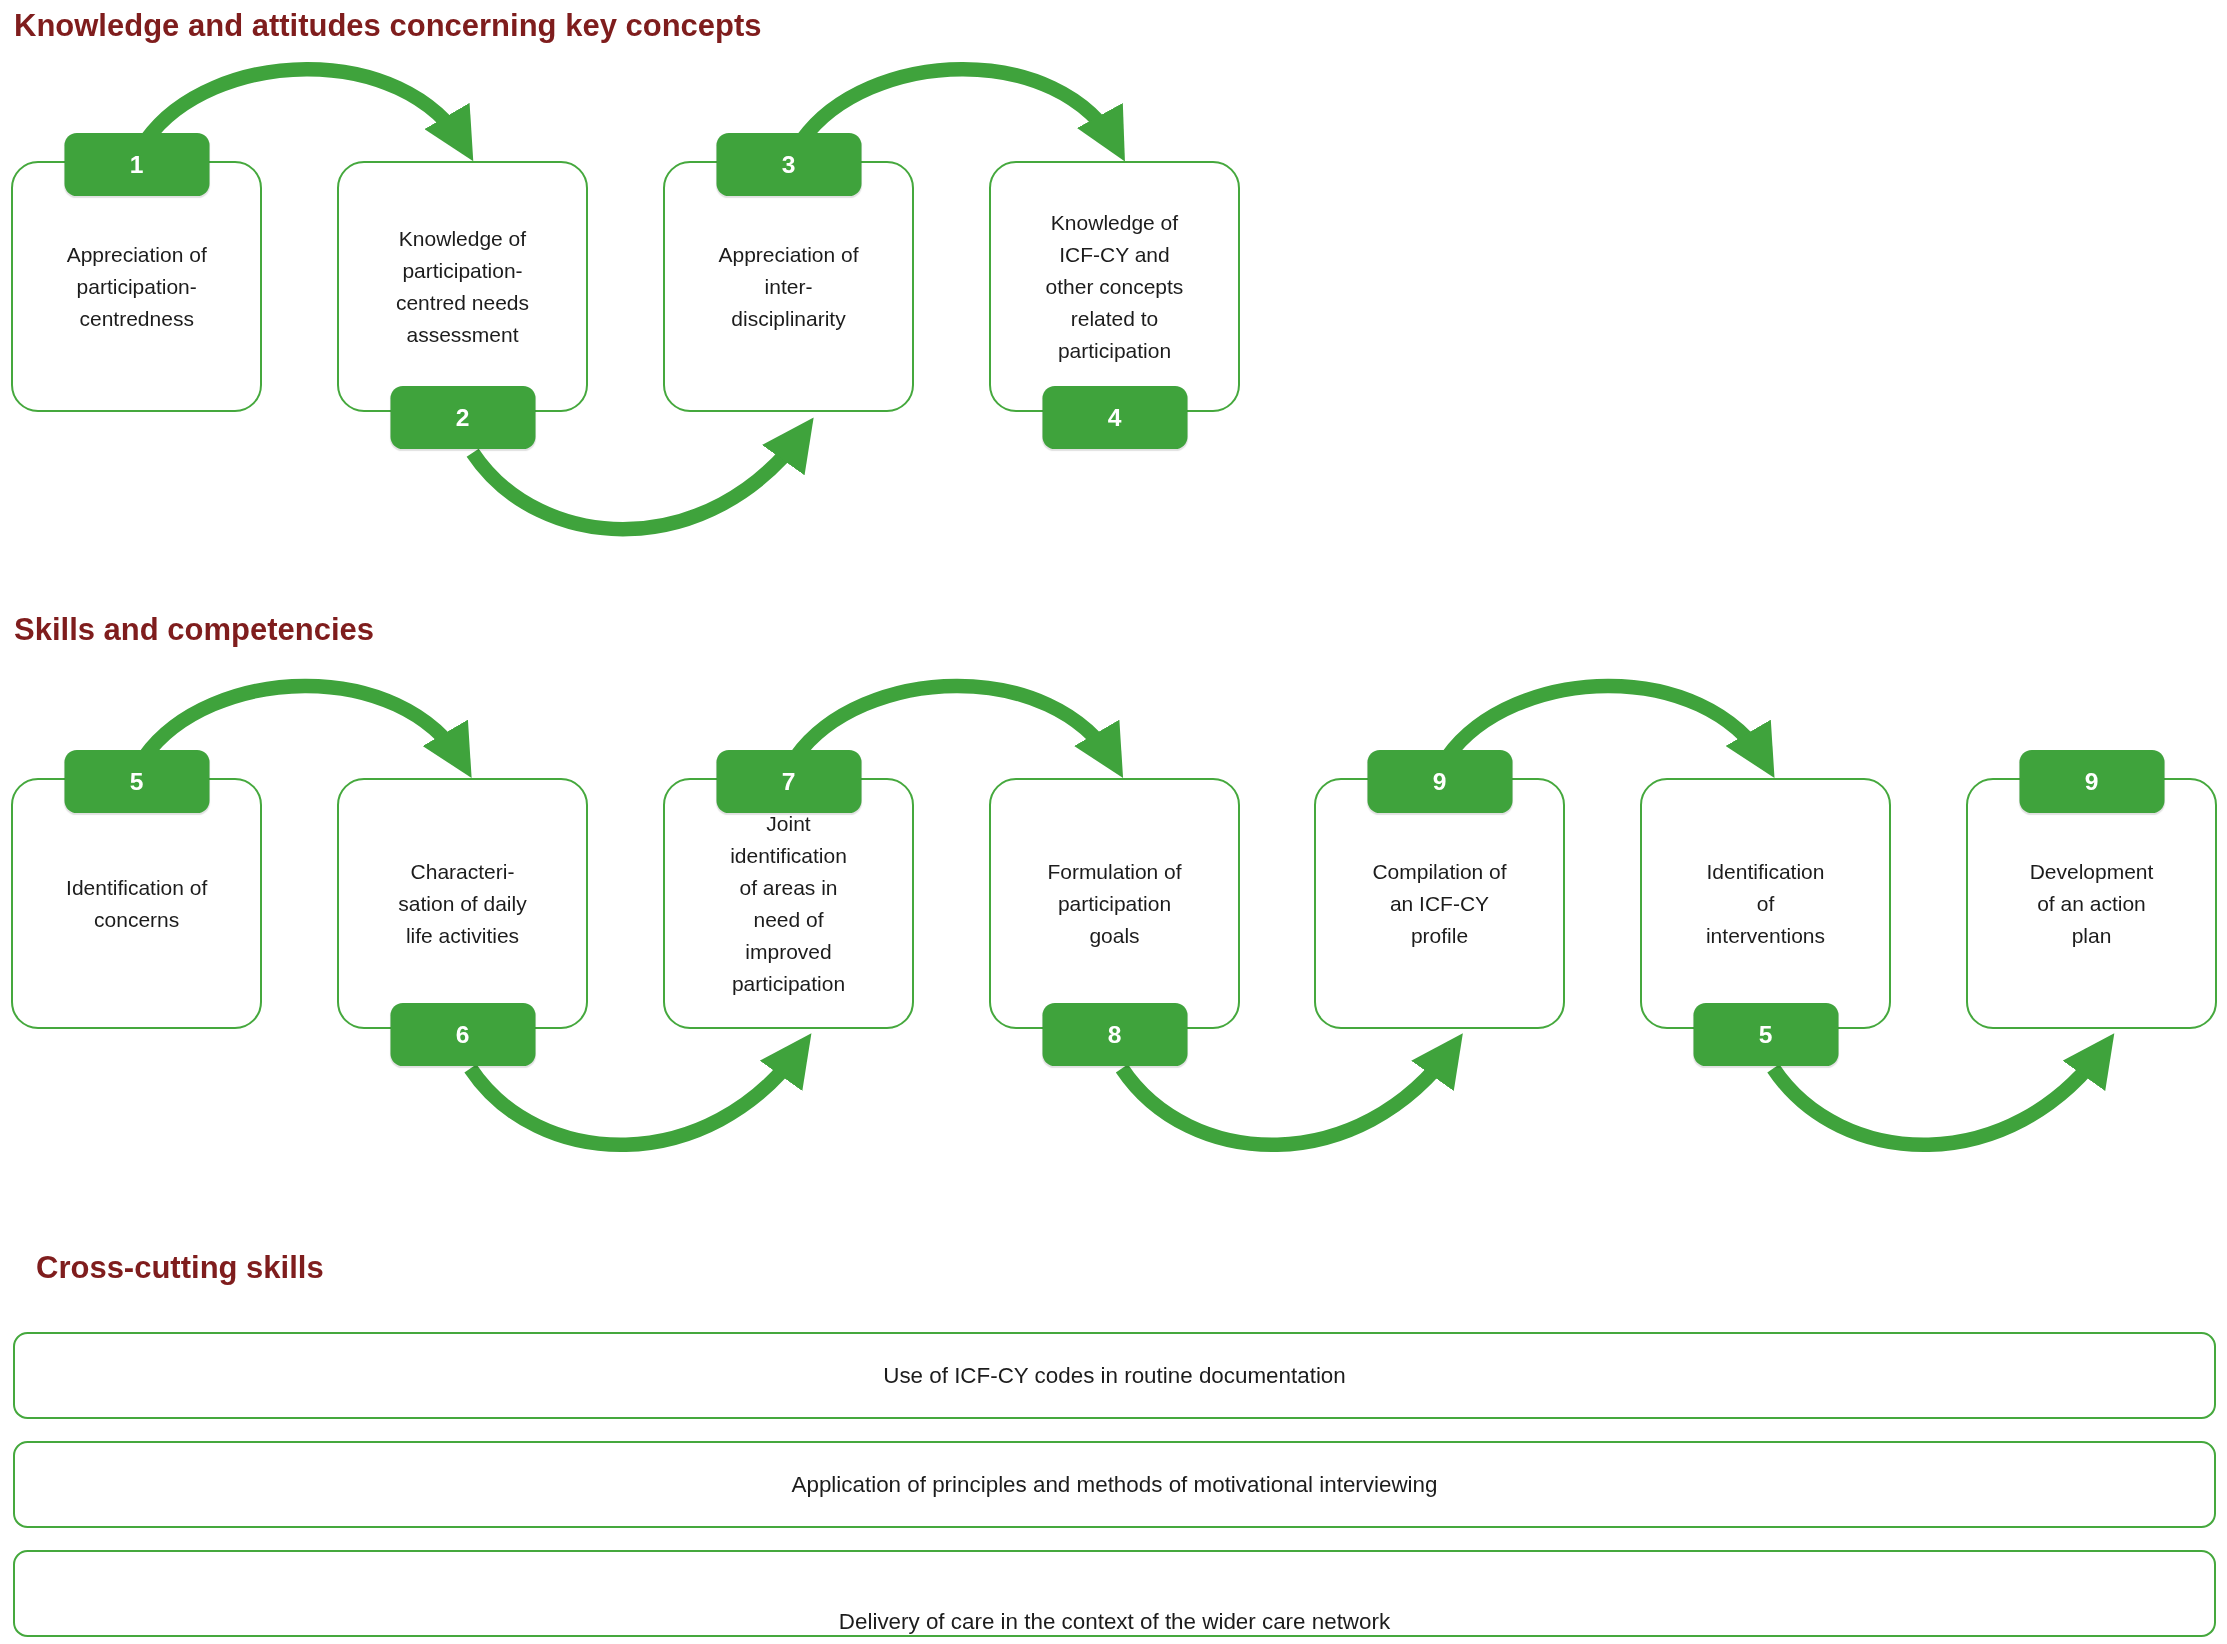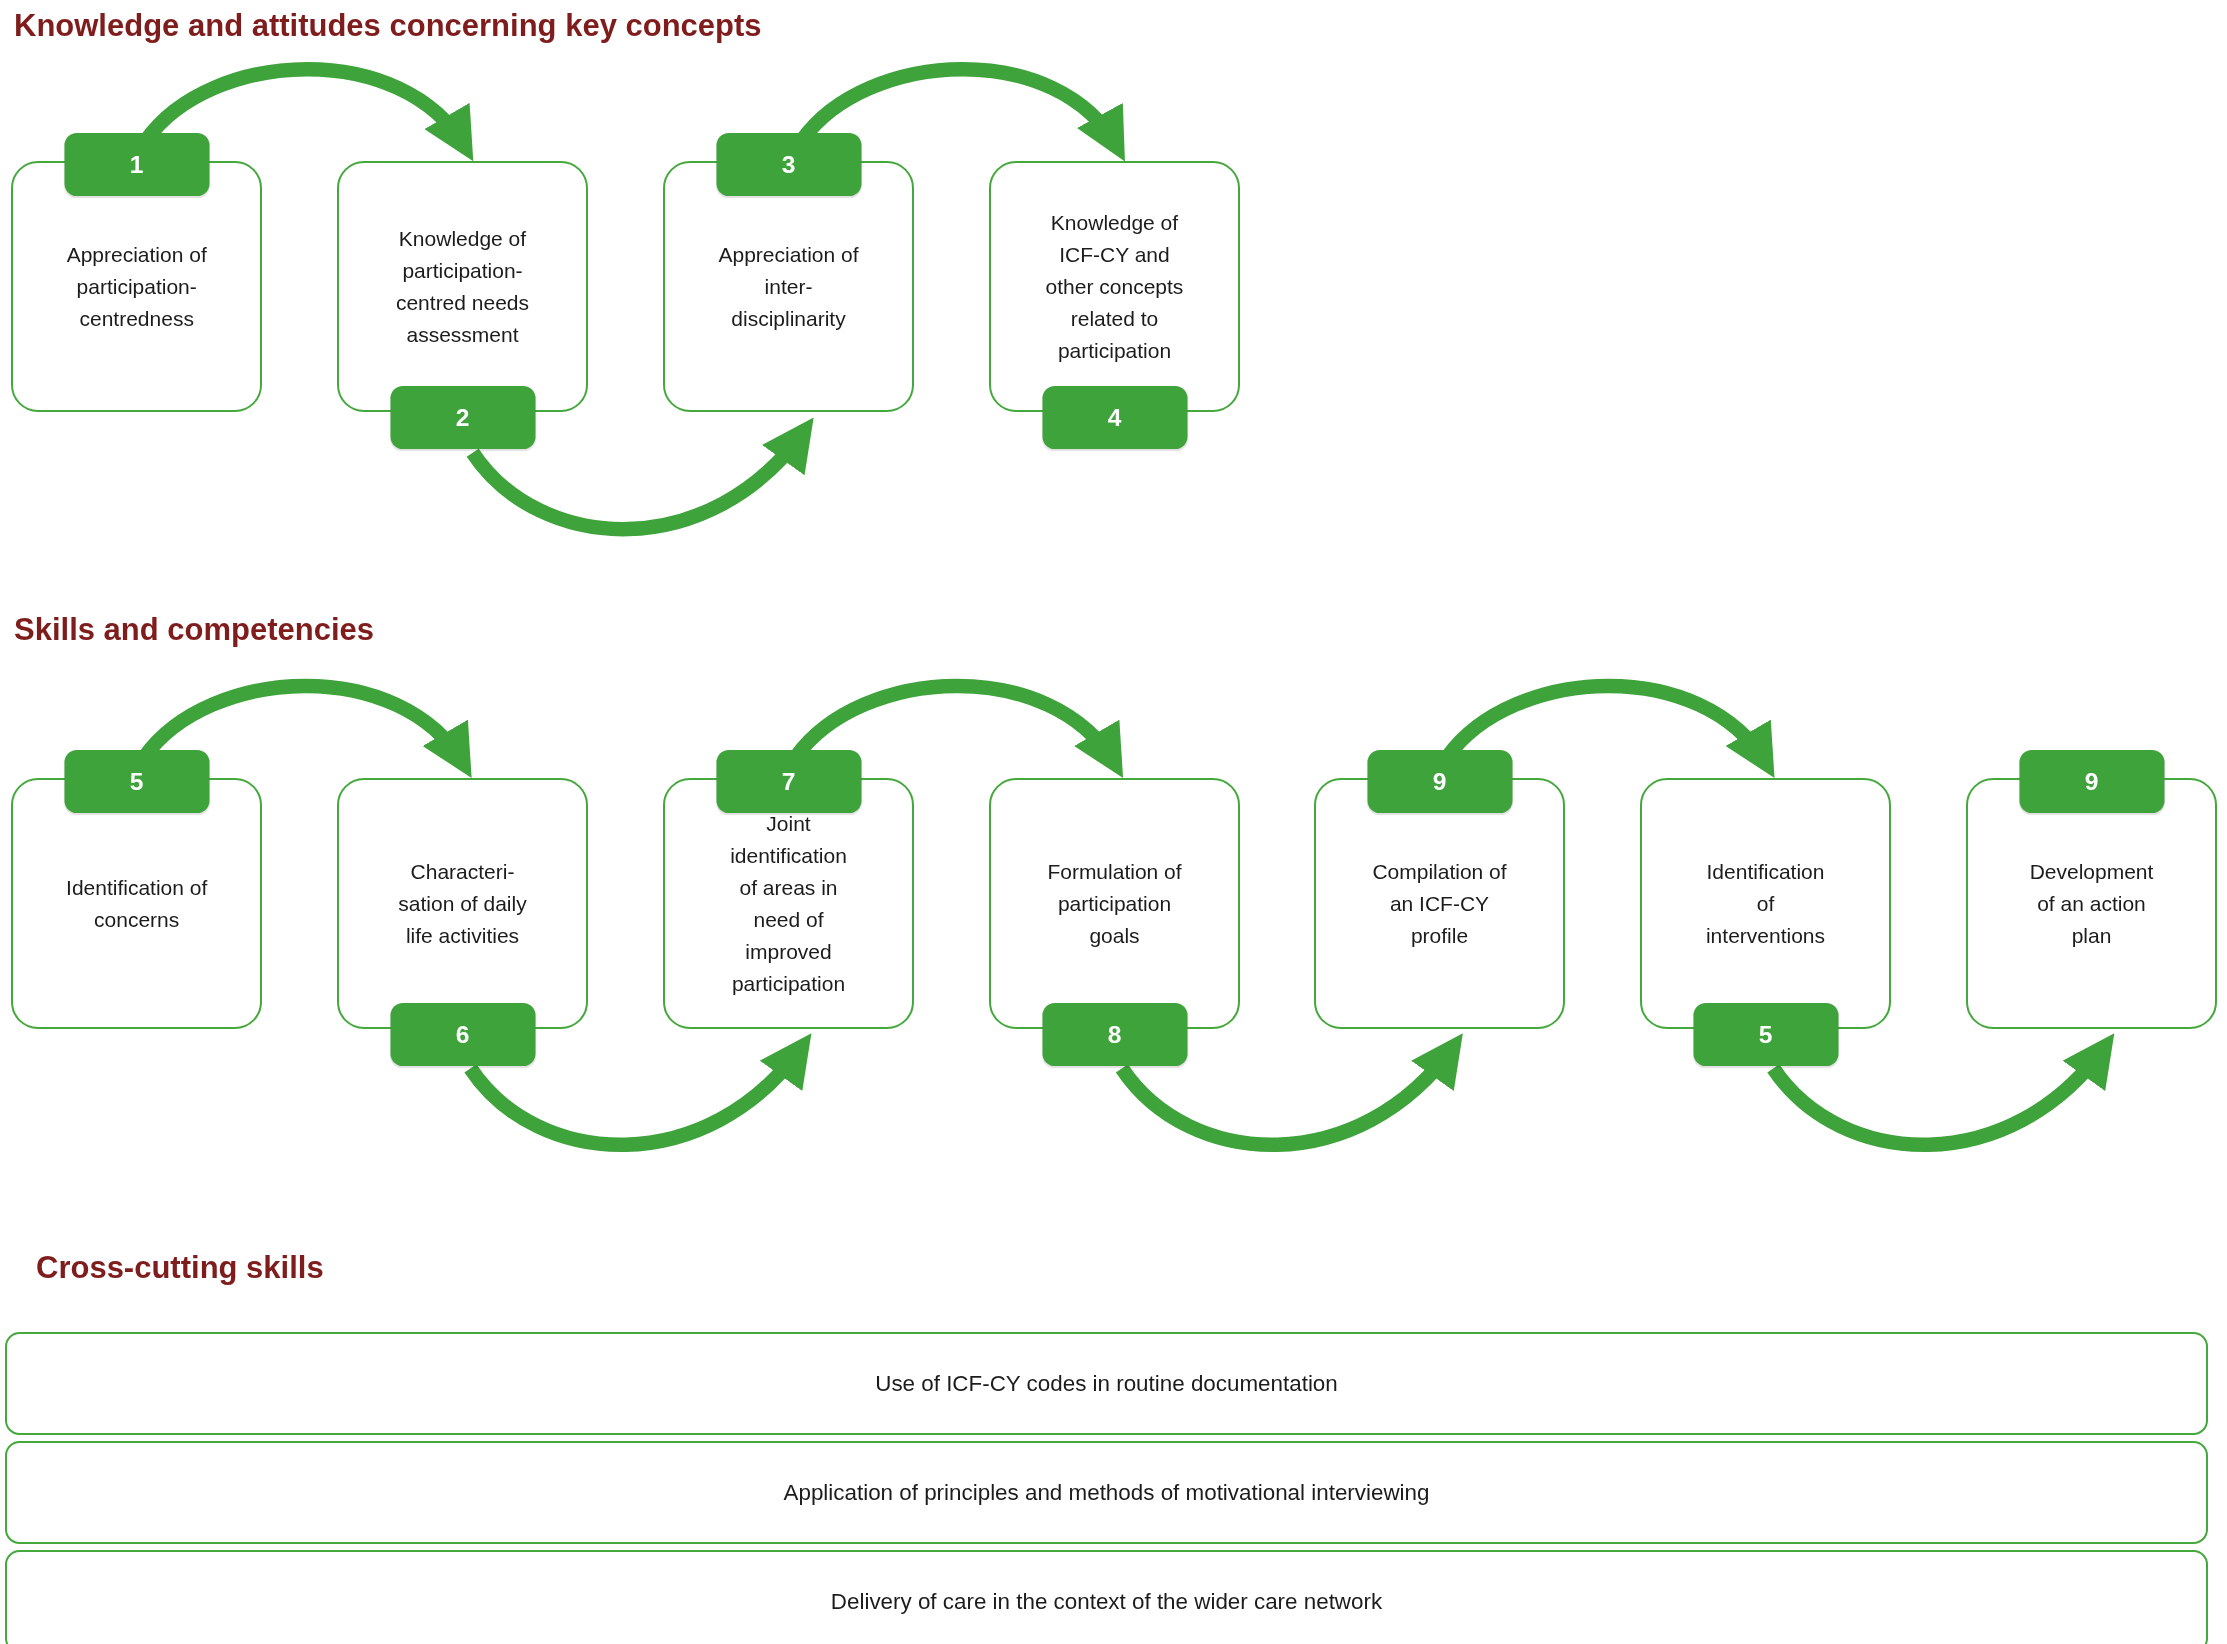--- a/index.html
+++ b/index.html
@@ -84,39 +84,39 @@
   .badge-top{top:-30px;}
   .badge-bottom{bottom:-39px;}
   .badge span{
     font-size:24.6px;
     font-weight:700;
     color:var(--badge-text,#ffffff);
   }
 
   .bar{
     position:absolute;
-    left:5px;
+    left:13px;
     width:2203px;
-    height:103px;
+    height:87px;
     box-sizing:border-box;
     background:#ffffff;
     border:2.8px solid var(--green-border,#45a83d);
     border-radius:14.5px;
     display:flex;
     align-items:center;
     justify-content:center;
   }
   .bar span{
     font-size:22.4px;
     color:var(--text,#1c1c1c);
     text-align:center;
   }
   .b1{top:1332px;}
   .b2{top:1441px;}
-  .b3{top:1550px;}
+  .b3{top:1550px;align-items:flex-end;}
 </style>
 </head>
 <body>
 
 <div class="canvas">
 
   <svg class="arcs" viewBox="0 0 3986 2942">
     <defs>
       <marker id="ah" viewBox="0 0 10 10" refX="7" refY="5" markerWidth="3.6" markerHeight="3.6" orient="auto" markerUnits="strokeWidth">
         <path d="M0 0 L10 5 L0 10 Z" class="ah"></path>

